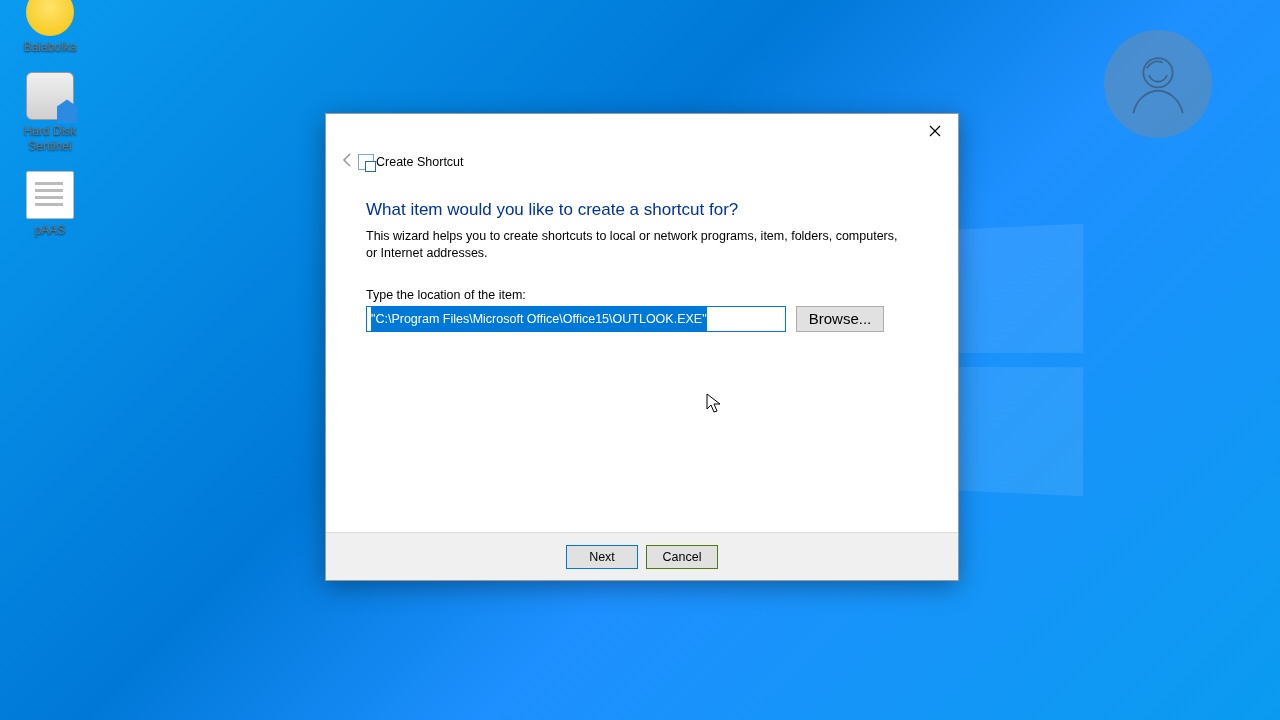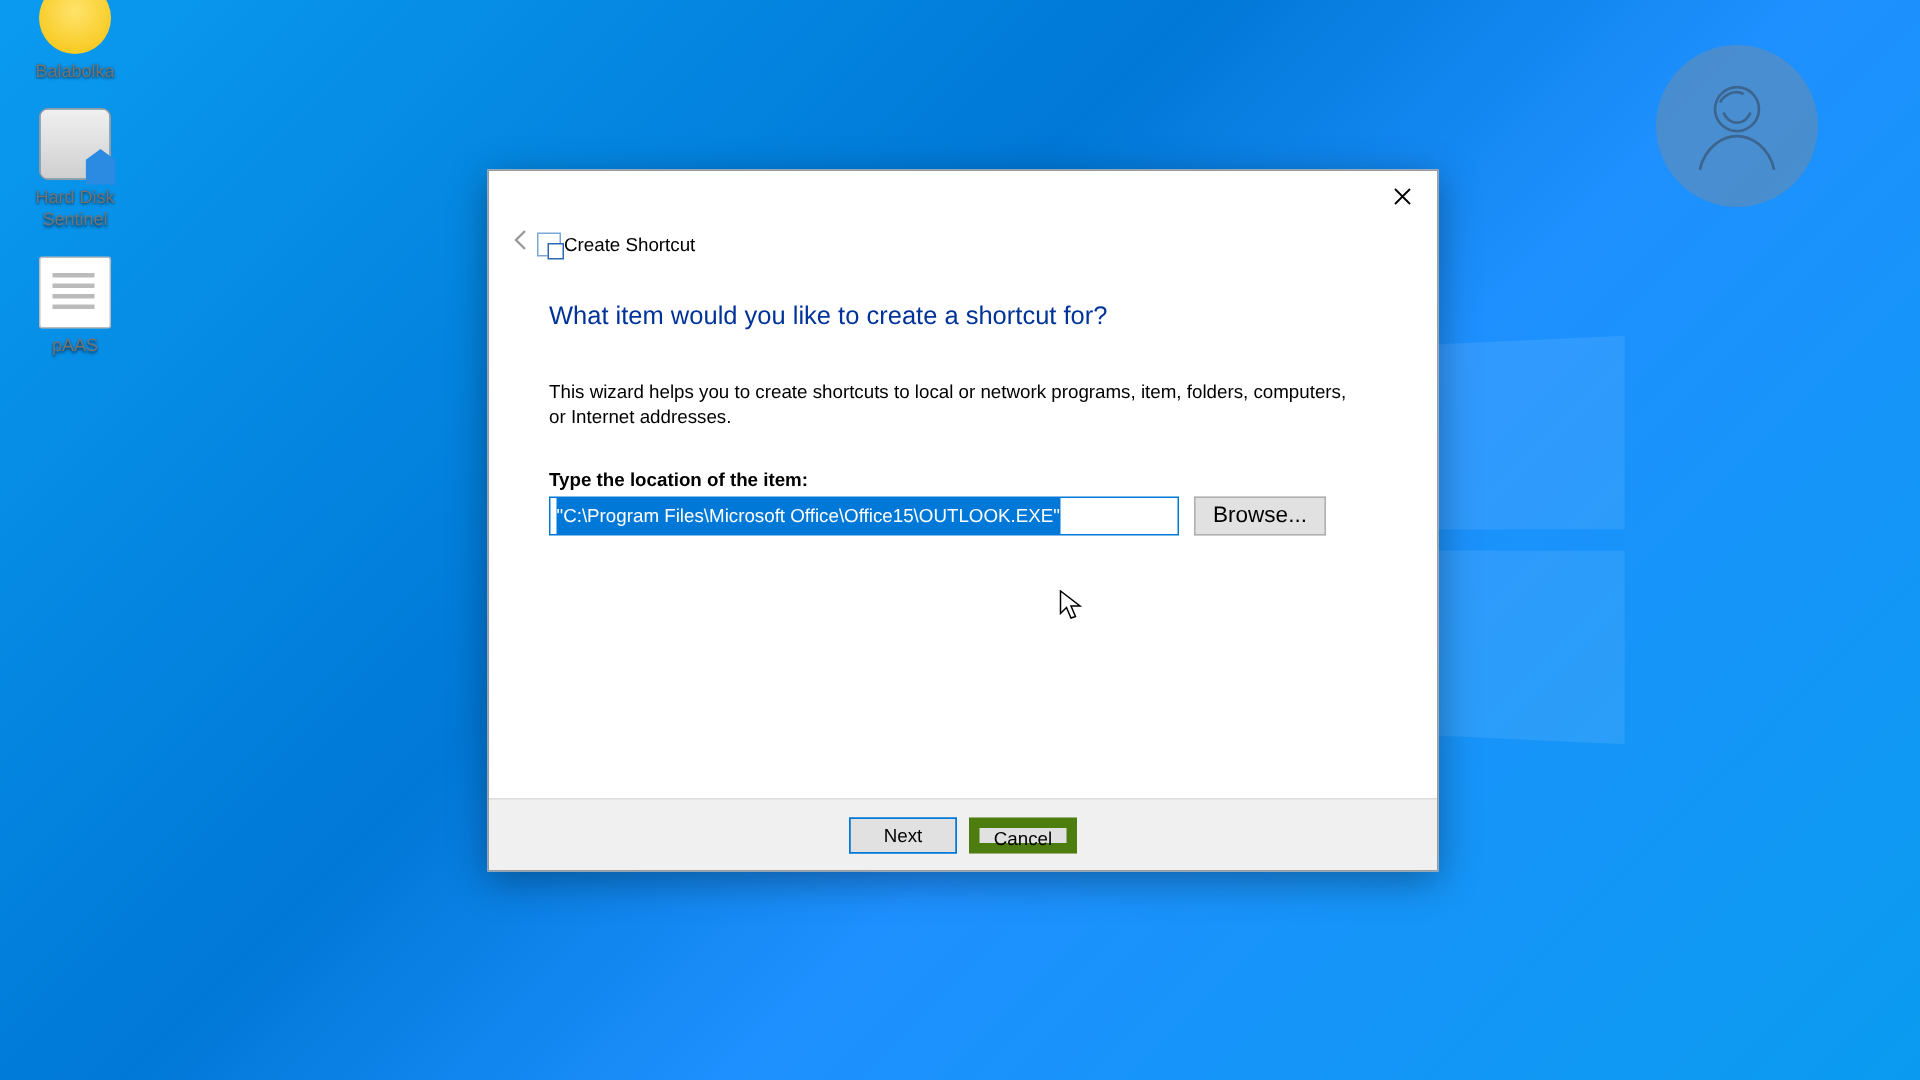--- a/index.html
+++ b/index.html
@@ -41,31 +41,31 @@
   }
   .titlebar { height: 34px; display: flex; align-items: center; justify-content: flex-end; }
   .closebtn { width: 46px; height: 32px; display:flex; align-items:center; justify-content:center; cursor:pointer;}
   .closebtn svg { width:12px; height:12px; }
   .headerrow { display:flex; align-items:center; gap:2px; padding: 0 14px 6px 14px; }
   .backarrow { color:#9a9a9a; cursor:default; padding:4px 0 4px 0;}
   .mini-ic { width:16px; height:16px; background:#fff; border:1px solid #7aa7d8; position:relative;}
   .mini-ic::after{content:""; position:absolute; right:-3px; bottom:-3px; width:9px; height:9px; border:1px solid #2a69b3; background:#fff; transform:rotate(0deg); }
   .dlg-title { font-size: 12.5px; color:#000; }
   .content { flex:1; padding: 18px 40px 10px 40px; color:#000; }
-  .heading { color:#003399; font-size: 17px; font-weight:400; margin-bottom: 32px; }
+  .heading { color:#003399; font-size: 17px; font-weight:400; margin-bottom: 8px; }
   .desc { font-size: 12.5px; color:#000; line-height:1.35; margin-bottom: 26px; max-width: 540px;}
-  .lbl2 { font-size: 12.5px; margin-bottom:4px;font-weight:bold; }
+  .lbl2 { font-size: 12.5px; margin-bottom:4px; }
   .row-in { display:flex; gap:10px; align-items:center; margin-bottom: 34px;}
   .txtin { flex:0 0 420px; height:26px; border:1px solid #0078d7; font-size:12.5px; padding:0 4px; }
   .txtin.sel { background:#fff; }
   .txtin .selspan { background:#0078d7; color:#fff; display:inline-block; padding:0 0; line-height:24px;}
   .browsebtn { width:88px; height:26px; background:#e1e1e1; border:1px solid #adadad; font-size:15px; cursor:pointer;}
   .hint { font-size:12.5px; }
   .footer { height:48px; background:#f0f0f0; border-top:1px solid #dcdcdc; display:flex; justify-content:center; align-items:center; gap:8px; padding:0 12px;}
-  .btn { width:72px; height:24px; font-size:12.5px; border:7px solid #4d7c0f; background:#e1e1e1; cursor:pointer;}
+  .btn { width:72px; height:24px; font-size:12.5px; border:1px solid #4d7c0f; background:#e1e1e1; cursor:pointer;}
   .btn.primary { border:1px solid #0078d7; outline:1px solid #0078d7; outline-offset:-1px; }
 
   
   .cursor { position:absolute; left:706px; top:393px; width:16px; height:22px; pointer-events:none;}
   .cursor svg{width:100%;height:100%;}
 </style>
 </head>
 <body>
 
 <div class="win-logo">

